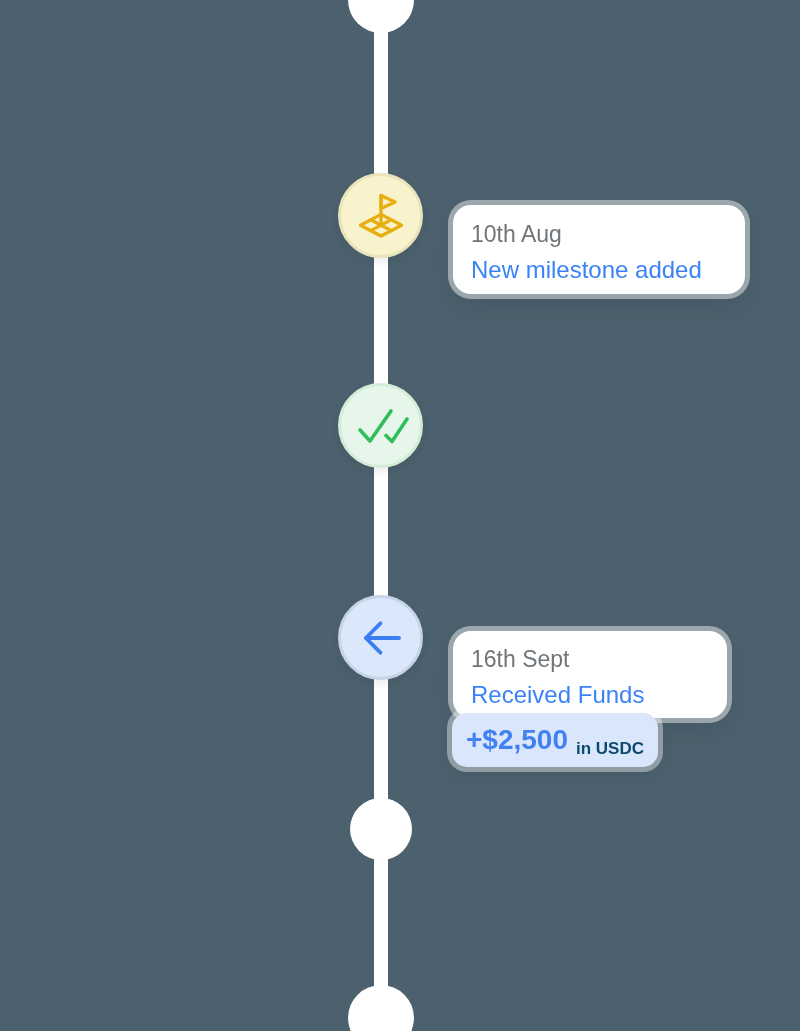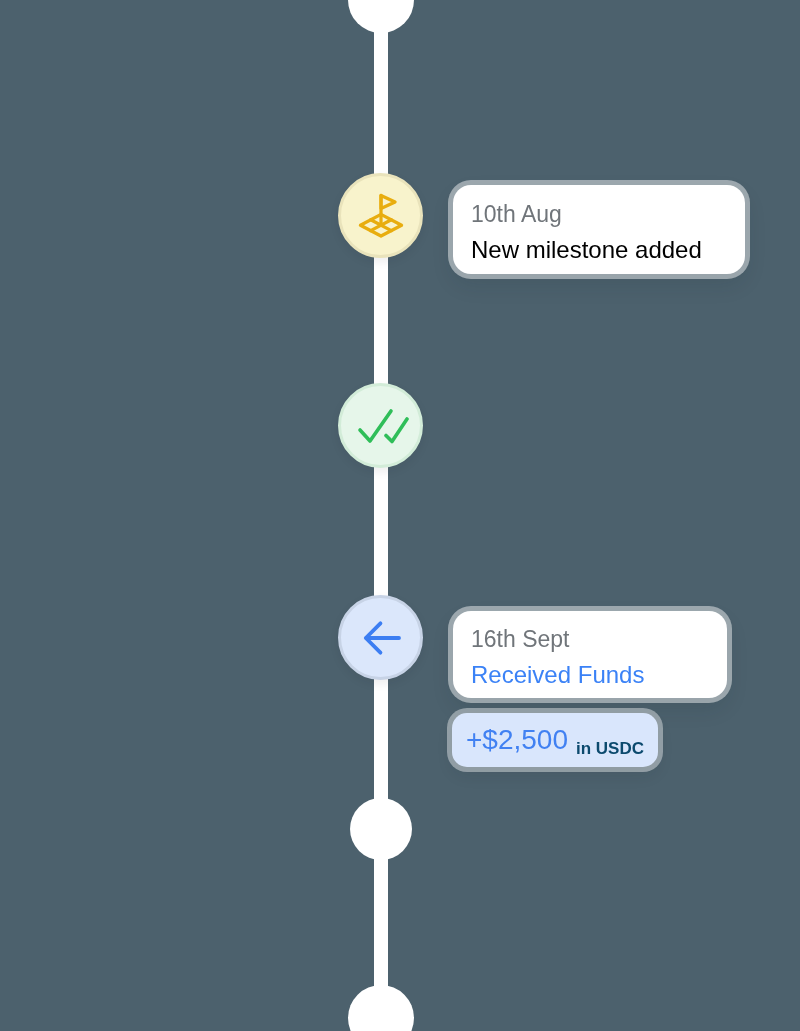--- a/index.html
+++ b/index.html
@@ -31,38 +31,39 @@
   .node-flag  { left: 338px; top: 173px; background: #f8f3cc; border: 3px solid #e9e3bb; }
   .node-check { left: 338px; top: 383px; background: #e6f6ea; border: 3px solid #d2ecd8; }
   .node-arrow { left: 338px; top: 595px; background: #dbe7fb; border: 3px solid #c7d3e6; }
   .node svg { display: block; }
 
   
   .card {
     position: absolute; background: #ffffff; border-radius: 18px;
     box-sizing: border-box;
     box-shadow: 0 0 0 5px rgba(255,255,255,0.45), 0 10px 22px rgba(20,30,40,0.12);
+    margin-top: 20px;
   }
   .card .date  { font-size: 23px; font-weight: 500; color: #70757a; line-height: 36px; }
   .card .event { font-size: 24px; font-weight: 500; line-height: 36px; white-space: pre-line; }
   .card1 { left: 453px; top: 185px; width: 292px; height: 89px;  padding: 11px 18px; }
-  .card1 .event { color: #000000; }
+  .card1 .event { color: #3b82f6; }
   .card2 { left: 55px;  top: 396px; width: 248px; height: 127px; padding: 10px 20px; }
   .card2 .event { color: #74c687; }
   .card3 { left: 453px; top: 611px; width: 274px; height: 87px;  padding: 10px 18px; }
   .card3 .event { color: #3b82f6; }
 
   
   .badge {
     position: absolute; left: 452px; top: 713px; width: 206px; height: 54px;
     background: #d9e6fc; border-radius: 15px; box-sizing: border-box;
     box-shadow: 0 0 0 5px rgba(255,255,255,0.40), 0 8px 16px rgba(20,30,40,0.10);
     display: flex; align-items: center; justify-content: center; gap: 8px;
   }
-  .badge .amount { font-size: 28px; font-weight: 400; color: #4181f2; }
+  .badge .amount { font-size: 28px; font-weight: 700; color: #4181f2; }
   .badge .unit   { font-size: 17px; font-weight: 700; color: #0c4a6e; margin-top: 18px; }
 </style>
 </head>
 <body>
 
 <div class="stage">
 
   <div class="tl-line"></div>
 
   <div class="dot dot-top"></div>

